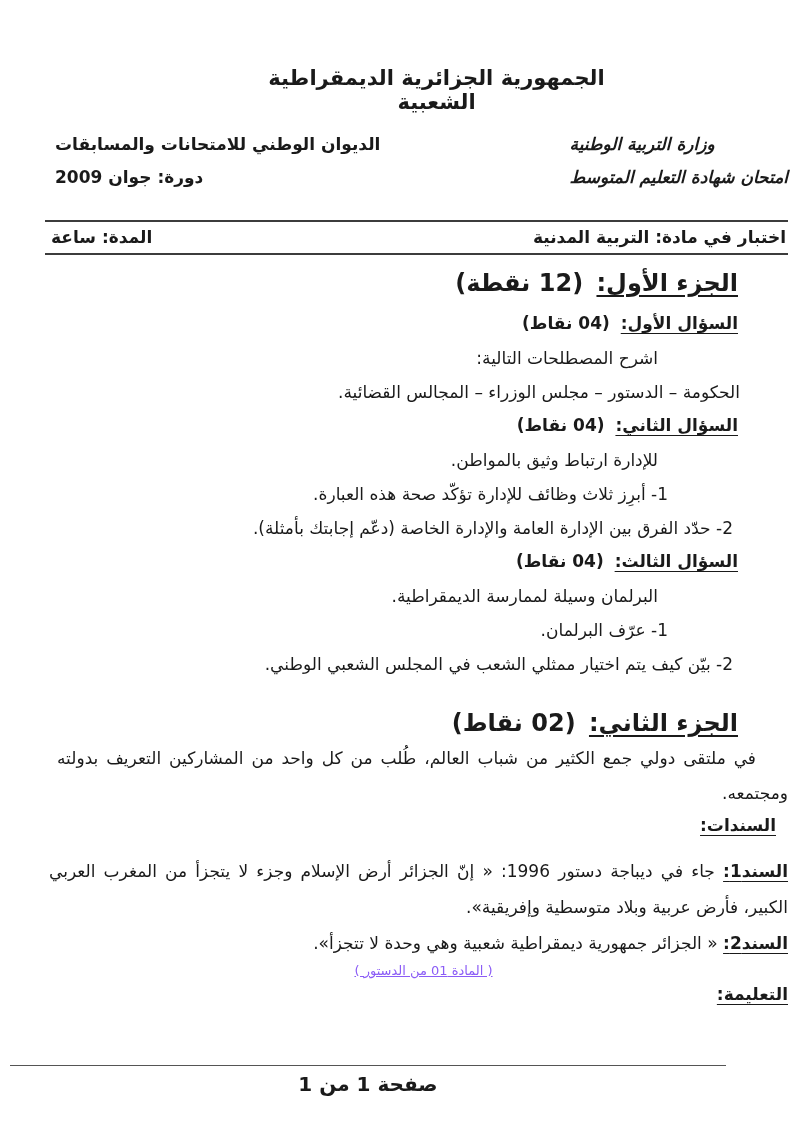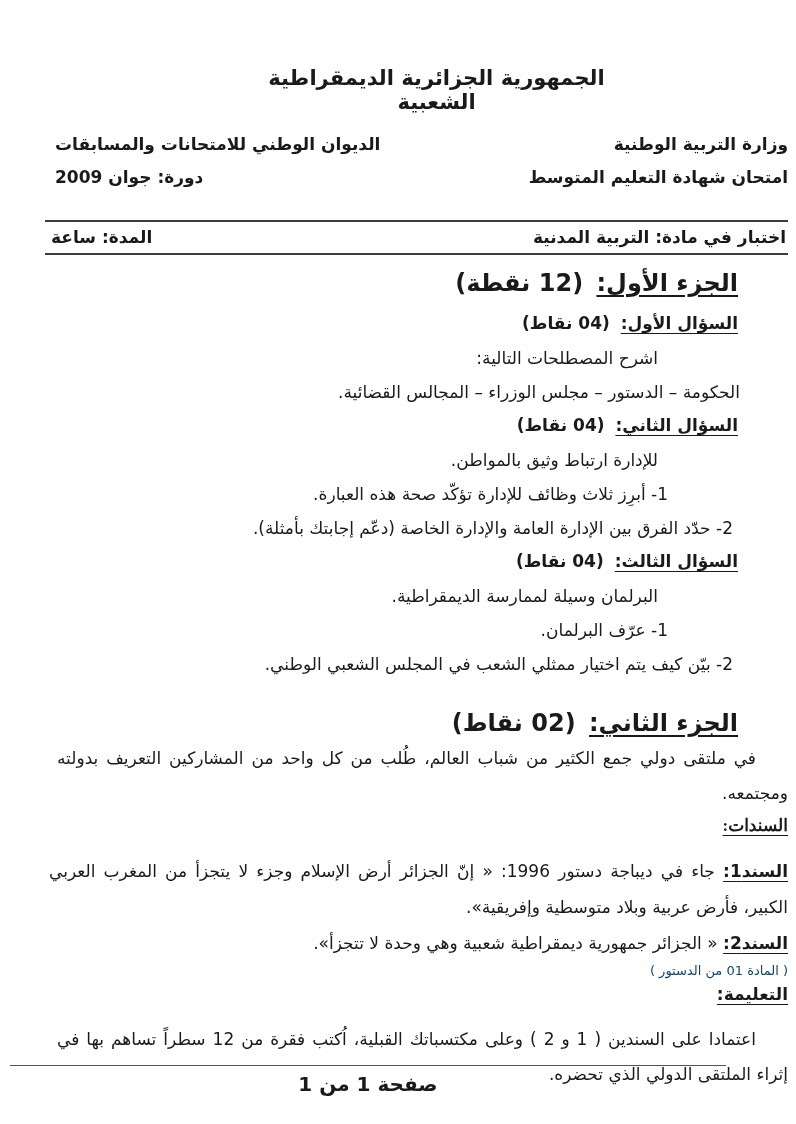--- a/index.html
+++ b/index.html
@@ -23,21 +23,21 @@
     margin-left: 200px;
     margin-right: 160px;
   }
   .header-row {
     display: flex;
     justify-content: space-between;
     align-items: flex-start;
     margin-top: 14px;
   }
   .header-col { font-size: 17px; font-weight: bold; line-height: 33px; }
-  .header-col.right { text-align: right; }
+  .header-col.right { text-align: left; font-style: italic; }
   .header-col.left  { text-align: left; padding-left: 450px; margin-left: -440px; white-space: nowrap; }
   .header-col.left .session { padding-right: 12px; }
   .exam-info {
     margin-top: 26px;
     border-top: 2px solid #3c3c3c;
     border-bottom: 2px solid #3c3c3c;
     padding: 5px 2px 6px 6px;
     display: flex;
     justify-content: space-between;
     font-size: 17px;
@@ -61,21 +61,21 @@
   .mt-28 { margin-top: 28px; }
   .para {
     font-size: 17px;
     line-height: 35px;
     text-align: justify;
     text-indent: 32px;
     margin-left: 12px;
   }
   .doc-para { font-size: 17px; line-height: 36px; text-align: justify; margin-left: 4px; }
   .doc-label { font-weight: bold; text-decoration: underline; text-underline-offset: 4px; }
-  .doc-source { font-size: 13px; color: #0c4a6e; text-align: right; margin-left: 14px; margin-top: 2px; }
+  .doc-source { font-size: 13px; color: #8b5cf6; text-align: center; margin-left: 14px; margin-top: 2px; text-decoration: underline; }
   .footer {
     position: absolute;
     bottom: 28px;
     left: 10px;
     right: 70px;
     border-top: 1.5px solid #555;
     padding-top: 6px;
     text-align: center;
     font-size: 20px;
     font-weight: bold;
@@ -132,39 +132,38 @@
   <div class="b-line ind-120">1- عرّف البرلمان.</div>
   <div class="b-line ind-55">2- بيّن كيف يتم اختيار ممثلي الشعب في المجلس الشعبي الوطني.</div>
 
   <div class="sec-head mt-28">
     <span class="hd">الجزء الثاني:</span>
     <span class="pts">(02 نقاط)</span>
   </div>
 
   <div class="para mt-6">في ملتقى دولي جمع الكثير من شباب العالم، طُلب من كل واحد من المشاركين التعريف بدولته ومجتمعه.</div>
 
-  <div class="q-head mt-4" style="margin-right:0;font-family:Liberation Serif, serif;">
+  <div class="q-head mt-4" style="margin-right:12px;">
     <span class="hd">السندات:</span>
   </div>
 
   <div class="doc-para mt-14">
     <span class="doc-label">السند1:</span>
     <span>جاء في ديباجة دستور 1996: « إنّ الجزائر أرض الإسلام وجزء لا يتجزأ من المغرب العربي الكبير، فأرض عربية وبلاد متوسطية وإفريقية».</span>
   </div>
 
   <div class="doc-para">
     <span class="doc-label">السند2:</span>
     <span>« الجزائر جمهورية ديمقراطية شعبية وهي وحدة لا تتجزأ».</span>
   </div>
 
   <div class="doc-source">( المادة 01 من الدستور )</div>
 
   <div class="q-head mt-6" style="margin-right:0;">
     <span class="hd">التعليمة:</span>
   </div>
 
-  <div class="para mt-14">اعتمادا على السندين ( 1 و 2 ) وعلى مكتسباتك القبلية، اُكتب فقرة من 12 سطراً تساهم بها في إثراء الملتقى الدولي الذي تحضره.</div>
 
   <div class="footer">
     <div>صفحة 1 من 1</div>
   </div>
 
 </div>
 
 </body></html>

